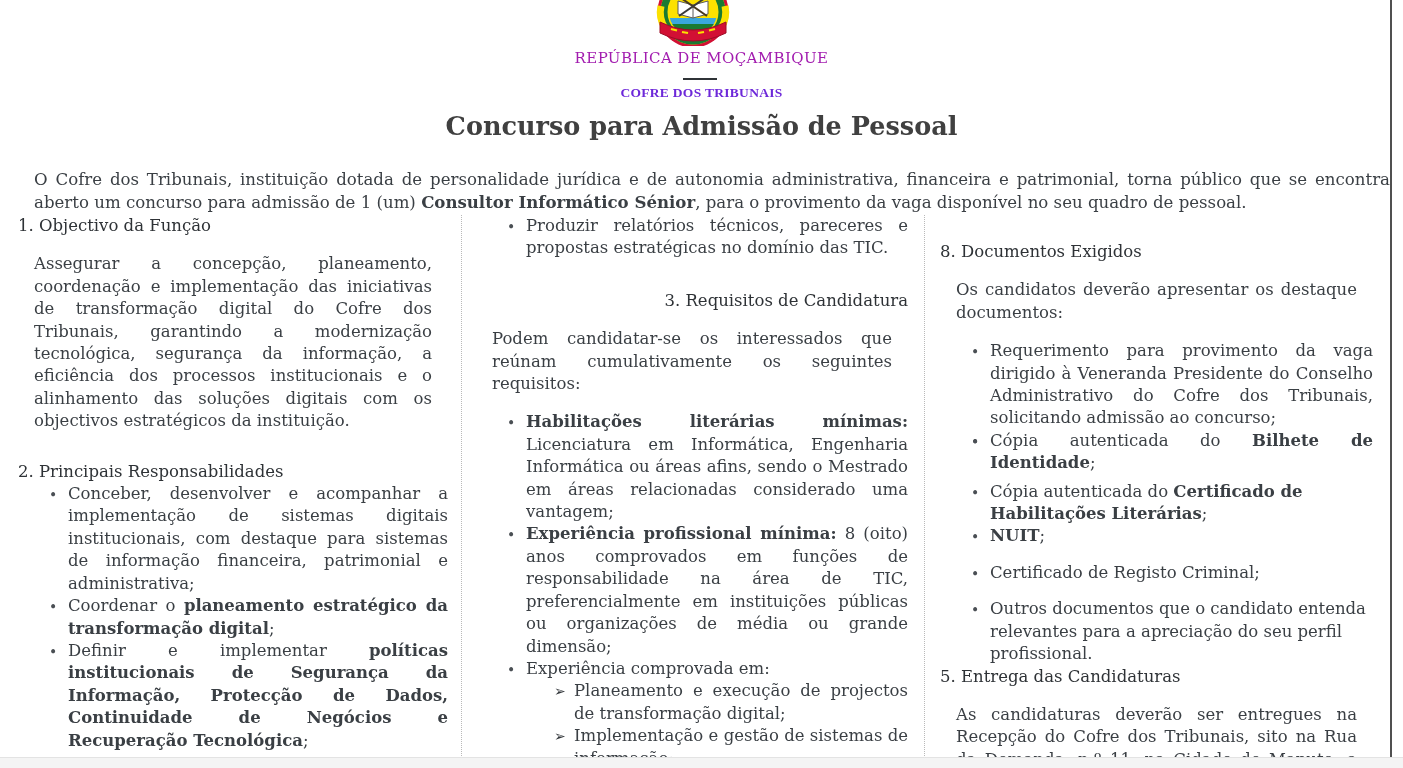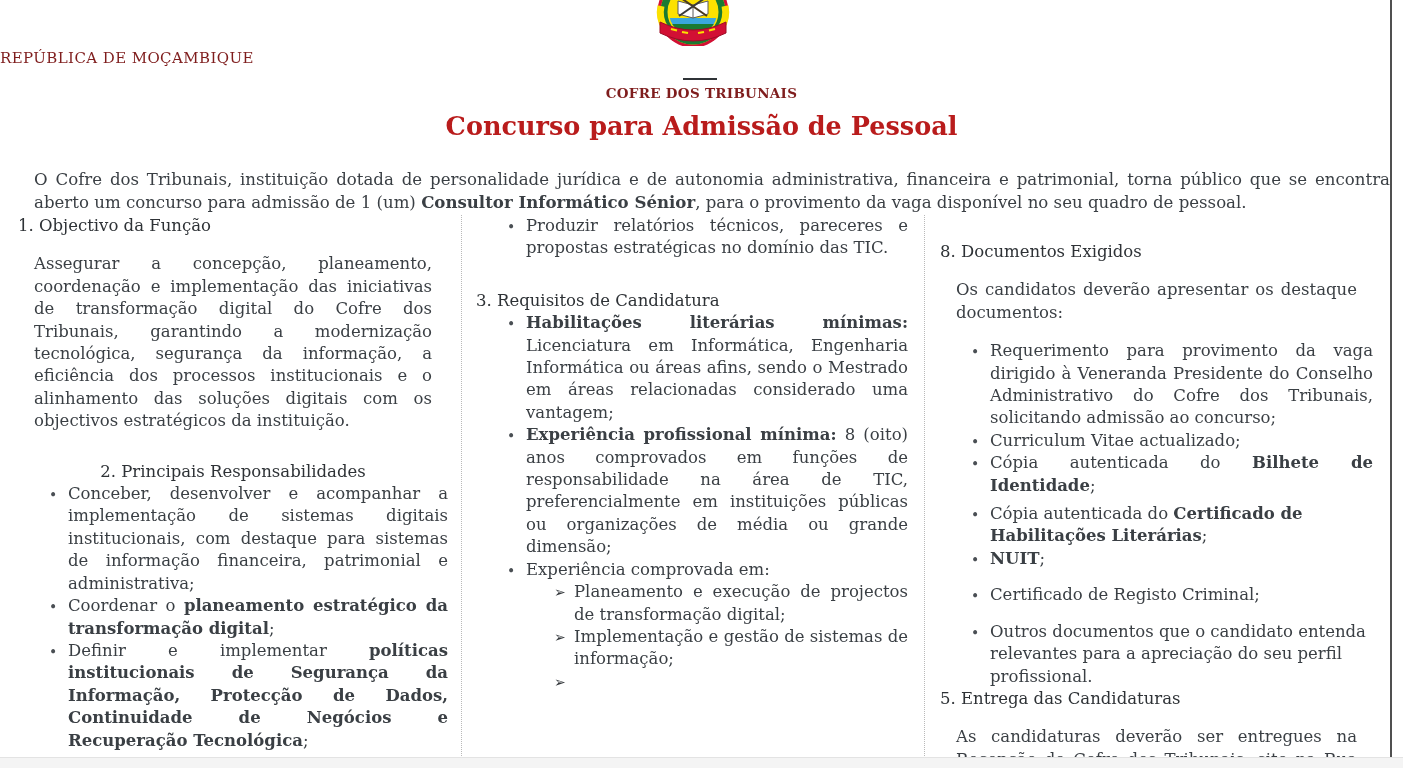--- a/index.html
+++ b/index.html
@@ -4,41 +4,41 @@
 <style>
   html,body{margin:0;padding:0;}
   body{
     width:1403px;height:768px;overflow:hidden;background:#ffffff;
     font-family:"DejaVu Serif","Liberation Serif",serif;
     color:#3a3f44;position:relative;
   }
   
   .emblem-clip{position:absolute;left:651px;top:0;width:84px;height:46px;overflow:hidden;}
   .emblem-clip svg{position:absolute;top:-46px;left:0;}
-  .republic{position:absolute;top:49px;left:0;width:1403px;
-    font-size:15px;letter-spacing:.4px;color:#7f1d1d;}
+  .republic{position:absolute;top:49px;left:0;width:1403px;text-align:center;
+    font-size:15px;letter-spacing:.4px;color:#a21caf;}
   .hdr-divider{position:absolute;top:78px;left:683px;width:34px;height:2px;background:#2f3337;}
   .org{position:absolute;top:85px;left:0;width:1403px;text-align:center;
-    font-size:13.5px;font-weight:bold;letter-spacing:.3px;color:#7f1d1d;}
+    font-size:13.5px;font-weight:bold;letter-spacing:.3px;color:#6d28d9;font-family:Liberation Serif, serif;}
   .doc-title{position:absolute;top:111px;left:0;width:1403px;text-align:center;
-    font-size:25.5px;font-weight:bold;color:#b91c1c;}
+    font-size:25.5px;font-weight:bold;color:#404040;}
   .intro{position:absolute;top:152px;left:18px;width:1356px;
     font-size:16.6px;line-height:23px;text-align:justify;}
   .b{font-weight:bold;}
   
   .col{position:absolute;top:215px;height:543px;overflow:hidden;font-size:16.5px;line-height:22.4px;}
   .col1{left:18px;width:430px;}
   .col2{left:476px;width:432px;}
   .col3{left:940px;width:433px;padding-top:26px;height:517px;}
   .vdots{position:absolute;top:215px;height:543px;width:0;border-left:1px dotted #b9b9b9;}
   .vd1{left:461px;}
   .vd2{left:924px;}
   .h{font-weight:normal;color:#2e3236;}
-  .mt12{margin-top:28px;text-align:center;}
-  .mt30{margin-top:30px;}
+  .mt12{margin-top:28px;}
+  .mt30{margin-top:30px;text-align:right;}
   .mt44{}
   p{margin:16px;text-align:justify;}
   ul{list-style:none;margin:0;padding:0;}
   li{position:relative;padding-left:50px;text-align:justify;margin:0;}
   li.nj{text-align:left;}
   li.g6{margin-top:6px;}
   li.g14{margin-top:14px;}
   .mk{position:absolute;left:31px;top:1px;font-size:14px;color:#4a4f54;}
   ul.sub li{padding-left:98px;}
   ul.sub .mk{left:78px;top:0;font-size:14px;
@@ -108,41 +108,42 @@
   </ul>
 </div>
 
 <div class="vdots vd1"></div>
 
 <div class="col col2">
   <ul>
     <li><span class="mk">•</span><span>Produzir relatórios técnicos, pareceres e propostas estratégicas no domínio das TIC.</span></li>
   </ul>
   <div class="h mt30">3. Requisitos de Candidatura</div>
+  <p>Podem candidatar-se os interessados que reúnam cumulativamente os seguintes requisitos:</p>
   <ul>
     <li><span class="mk">•</span><span class="b">Habilitações literárias mínimas:</span><span> Licenciatura em Informática, Engenharia Informática ou áreas afins, sendo o Mestrado em áreas relacionadas considerado uma vantagem;</span></li>
     <li><span class="mk">•</span><span class="b">Experiência profissional mínima:</span><span> 8 (oito) anos comprovados em funções de responsabilidade na área de TIC, preferencialmente em instituições públicas ou organizações de média ou grande dimensão;</span></li>
     <li><span class="mk">•</span><span>Experiência comprovada em:</span></li>
   </ul>
   <ul class="sub">
     <li><span class="mk">➢</span><span>Planeamento e execução de projectos de transformação digital;</span></li>
     <li><span class="mk">➢</span><span>Implementação e gestão de sistemas de informação;</span></li>
     <li><span class="mk">➢</span></li>
   </ul>
 
 </div>
 
 <div class="vdots vd2"></div>
 
 <div class="col col3">
   <div class="h">8. Documentos Exigidos</div>
   <p>Os candidatos deverão apresentar os destaque documentos:</p>
   <ul>
     <li><span class="mk">•</span><span>Requerimento para provimento da vaga dirigido à Veneranda Presidente do Conselho Administrativo do Cofre dos Tribunais, solicitando admissão ao concurso;</span></li>
-    <li><span class="mk">•</span><span>Curriculum Vitae actualizado;</span></li>
+    <li><span class="mk">•</span></li>
     <li><span class="mk">•</span><span>Cópia autenticada do </span><span class="b">Bilhete de Identidade</span><span>;</span></li>
     <li class="nj g6"><span class="mk">•</span><span>Cópia autenticada do </span><span class="b">Certificado de Habilitações Literárias</span><span>;</span></li>
     <li><span class="mk">•</span><span class="b">NUIT</span><span>;</span></li>
     <li class="g14"><span class="mk">•</span><span>Certificado de Registo Criminal;</span></li>
     <li class="nj g14"><span class="mk">•</span><span>Outros documentos que o candidato entenda relevantes para a apreciação do seu perfil profissional.</span></li>
   </ul>
   <div class="h mt44">5. Entrega das Candidaturas</div>
   <p>As candidaturas deverão ser entregues na Recepção do Cofre dos Tribunais, sito na Rua da Demanda, n.º 11, na Cidade de Maputo, a partir da data de publicação do</p>
 </div>
 

